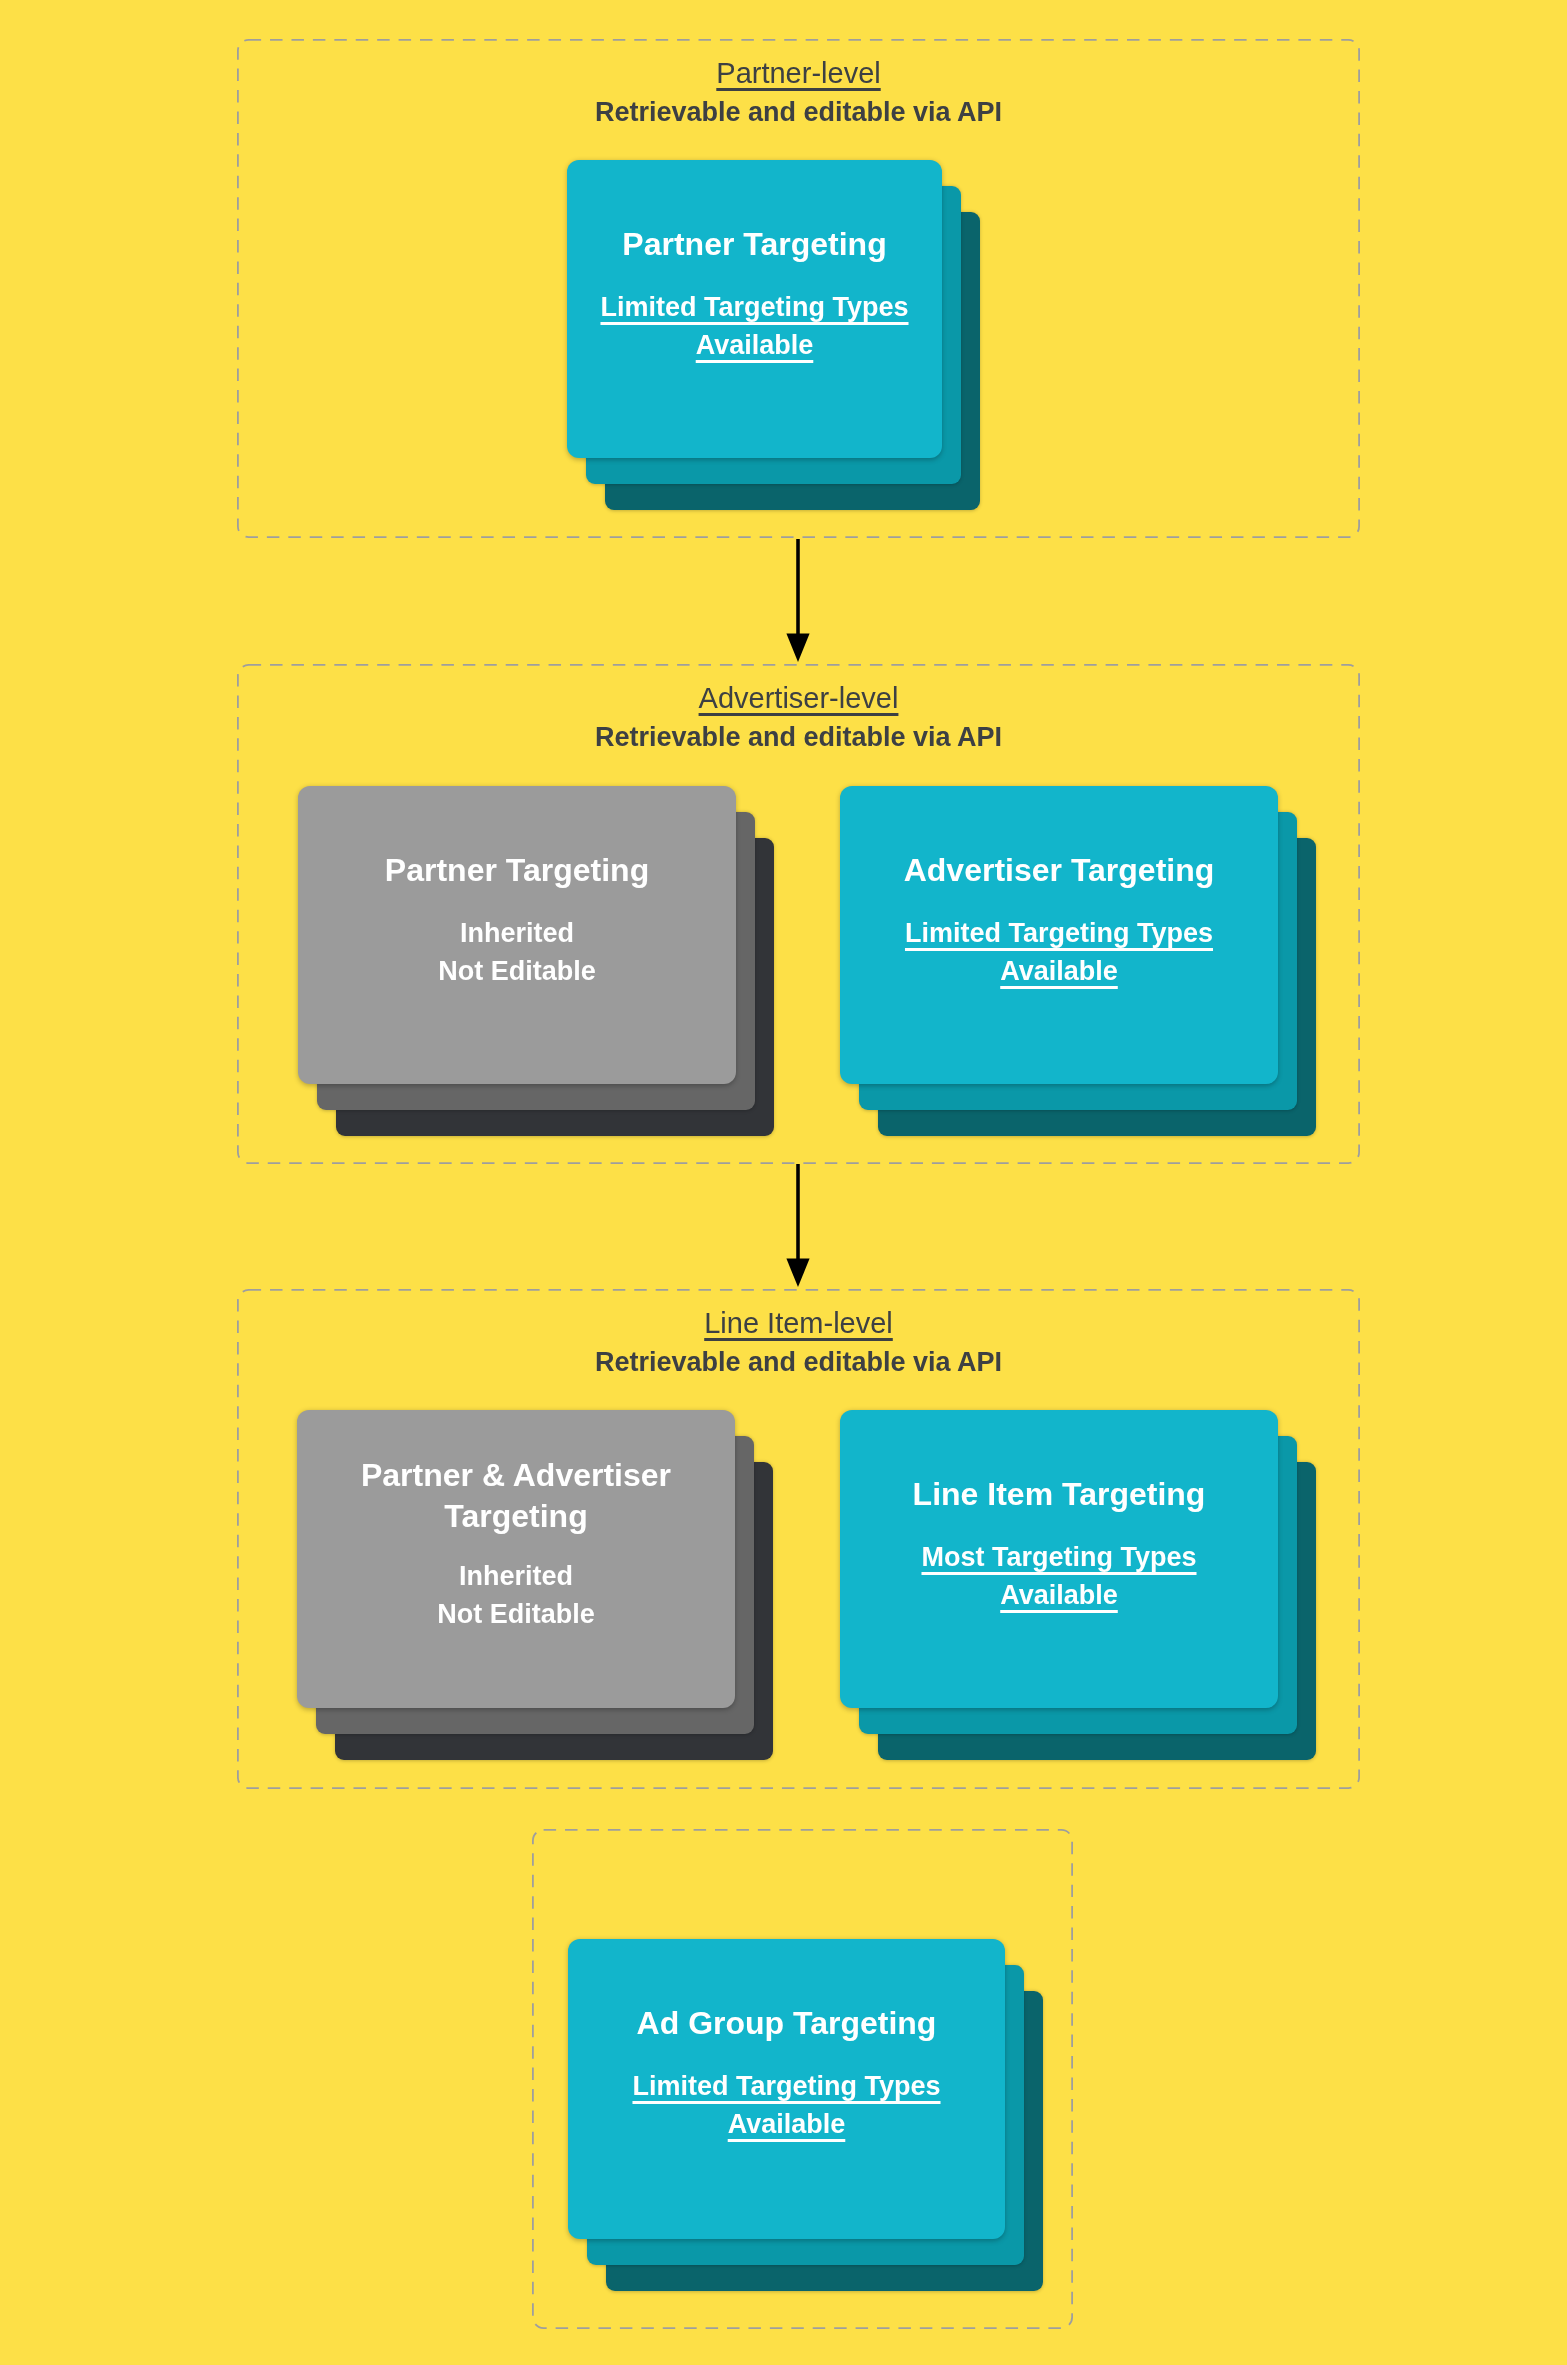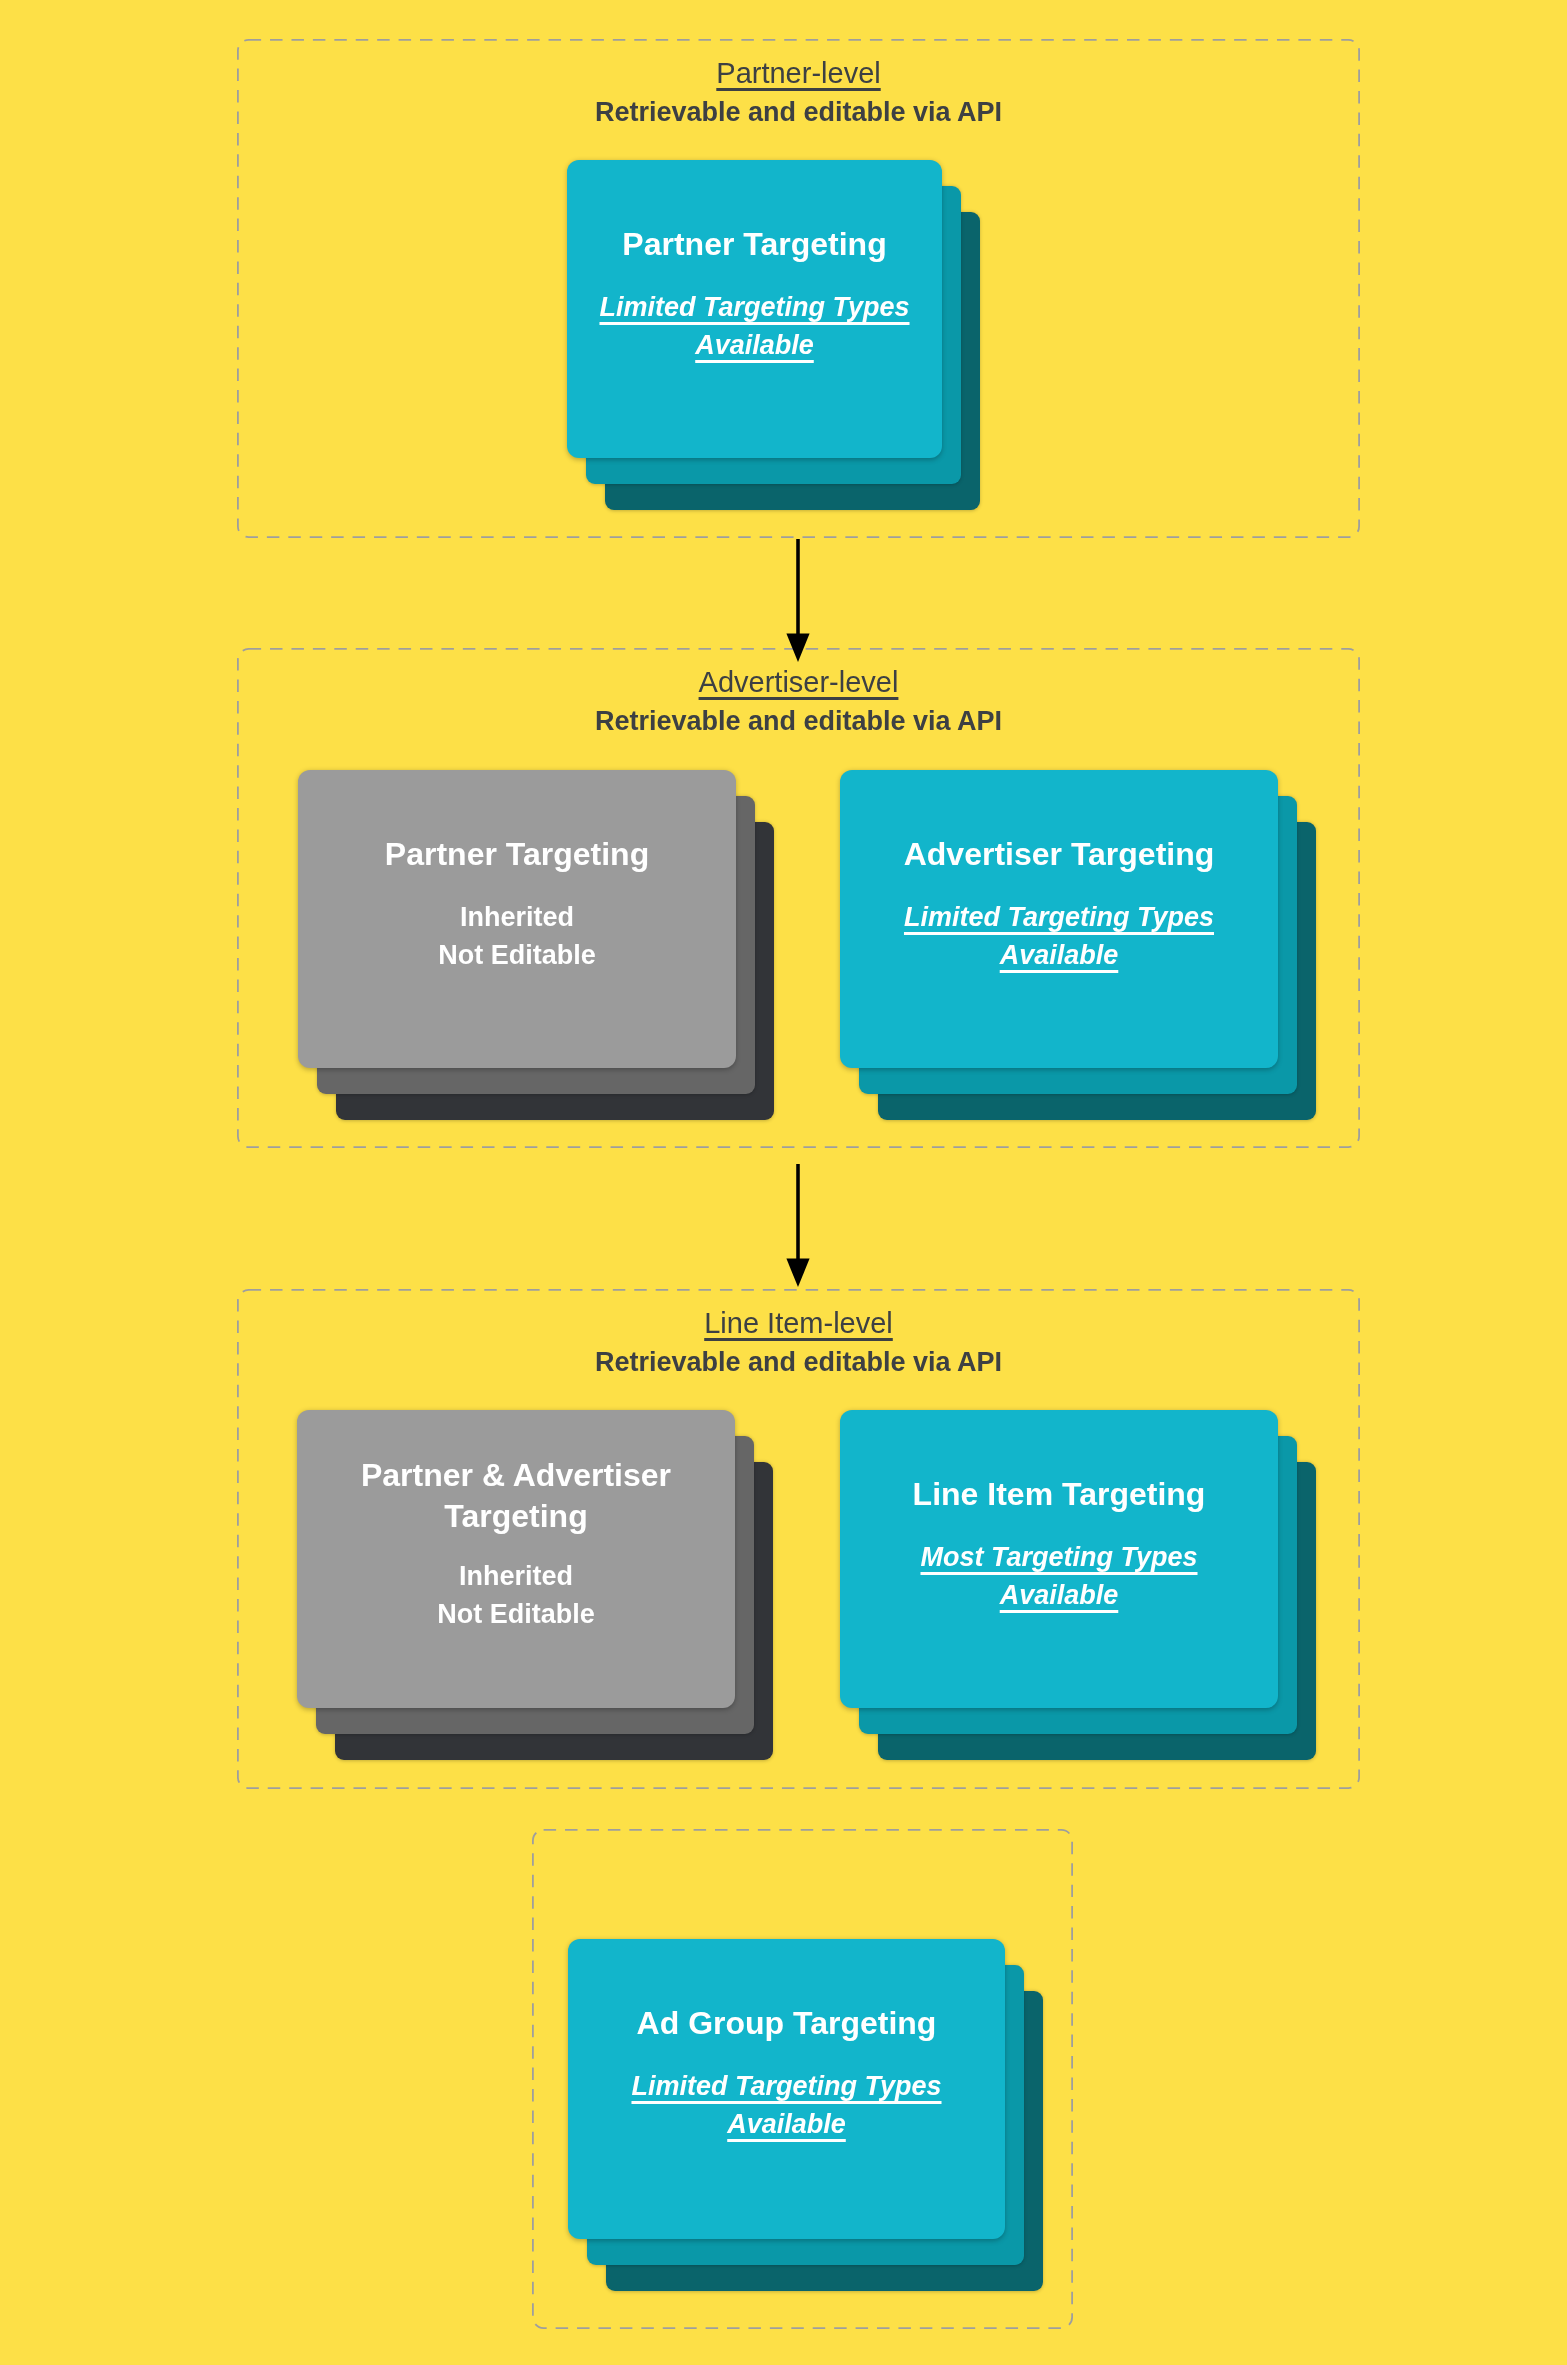--- a/index.html
+++ b/index.html
@@ -10,21 +10,21 @@
     background: #fde047;
     font-family: "Liberation Sans", "DejaVu Sans", sans-serif;
     overflow: hidden;
   }
 
   
   .section { position: absolute; }
   .section-border { position: absolute; left: 0; top: 0; }
 
   .section--partner    { left: 237px; top:   39px; width: 1123px; height: 499px; }
-  .section--advertiser { left: 237px; top:  648px; width: 1123px; height: 500px; }
+  .section--advertiser { left: 237px; top:  664px; width: 1123px; height: 500px; }
   .section--lineitem   { left: 237px; top: 1289px; width: 1123px; height: 500px; }
   .section--adgroup    { left: 532px; top: 1829px; width:  541px; height: 500px; }
 
   .section-heading {
     position: absolute; left: 0; right: 0; top: 0;
     padding-top: 15px; text-align: center; z-index: 5;
   }
   .section-title {
     font-size: 29px; line-height: 39px; font-weight: 400; color: #3d4043;
     text-decoration: underline; text-decoration-thickness: 2.7px; text-underline-offset: 5.4px;
@@ -50,21 +50,21 @@
   .stack--teal .layer-back{ background: #0a646b; }
   .stack--gray .card      { background: #9b9b9b; }
   .stack--gray .layer-mid { background: #666666; }
   .stack--gray .layer-back{ background: #323438; }
 
   .card-title { font-size: 32px; line-height: 41px; font-weight: 700; }
   .card-body  { margin-top: 23px; font-size: 27px; line-height: 38px; font-weight: 700; }
   .card--twoline { padding-top: 45px; }
   .card--twoline .card-body { margin-top: 19.6px; }
   .stack--teal .card-body .bline {
-    text-decoration: underline; text-decoration-thickness: 2.7px; text-underline-offset: 6.3px; font-style: italic;
+    text-decoration: underline; text-decoration-thickness: 2.7px; text-underline-offset: 6.3px;
   }
   .bline { display: block; }
 
   
   .section--partner .stack   { left: 330px; top: 121px; width: 413px; height: 350px; }
   .section--partner .layer, .section--partner .card { width: 375px; height: 298px; }
 
   .section--advertiser .stack--gray { left: 61px;  top: 122px; width: 475px; height: 350px; }
   .section--advertiser .stack--teal { left: 603px; top: 122px; width: 476px; height: 350px; }
   .section--advertiser .layer, .section--advertiser .card { width: 438px; height: 298px; }

